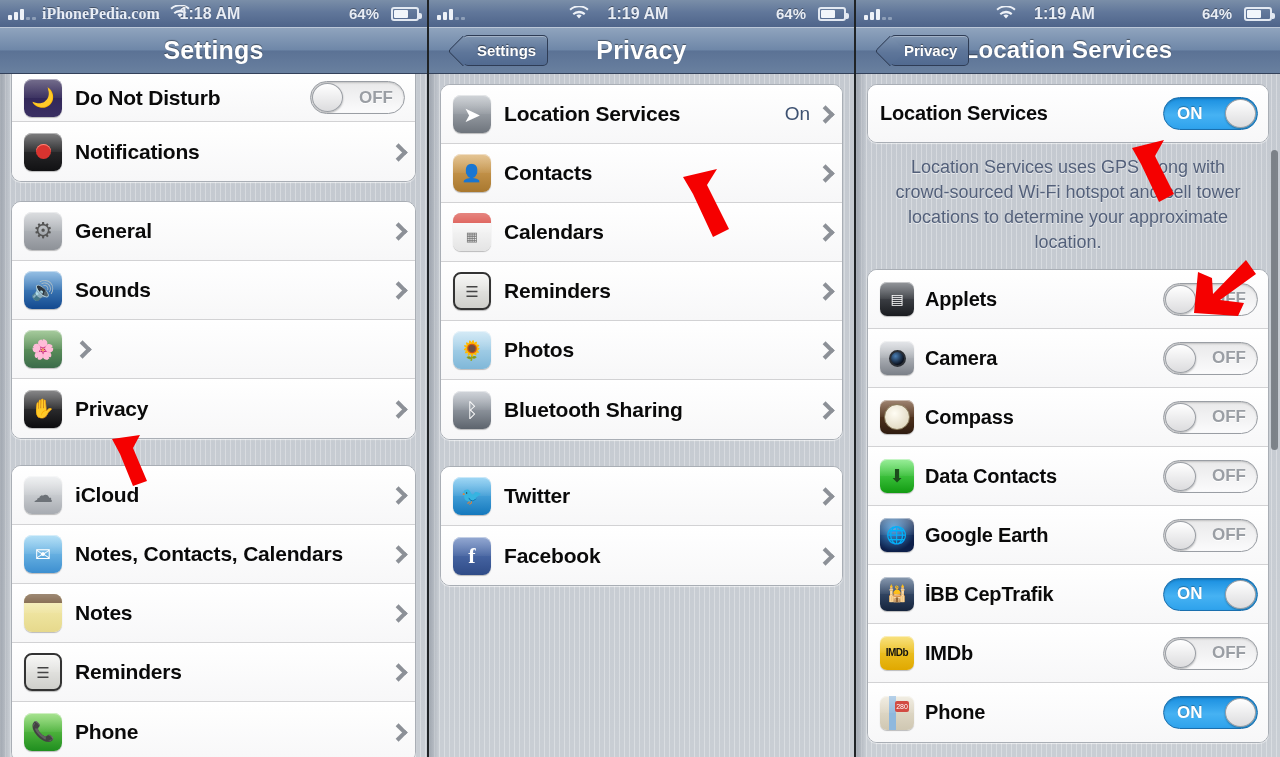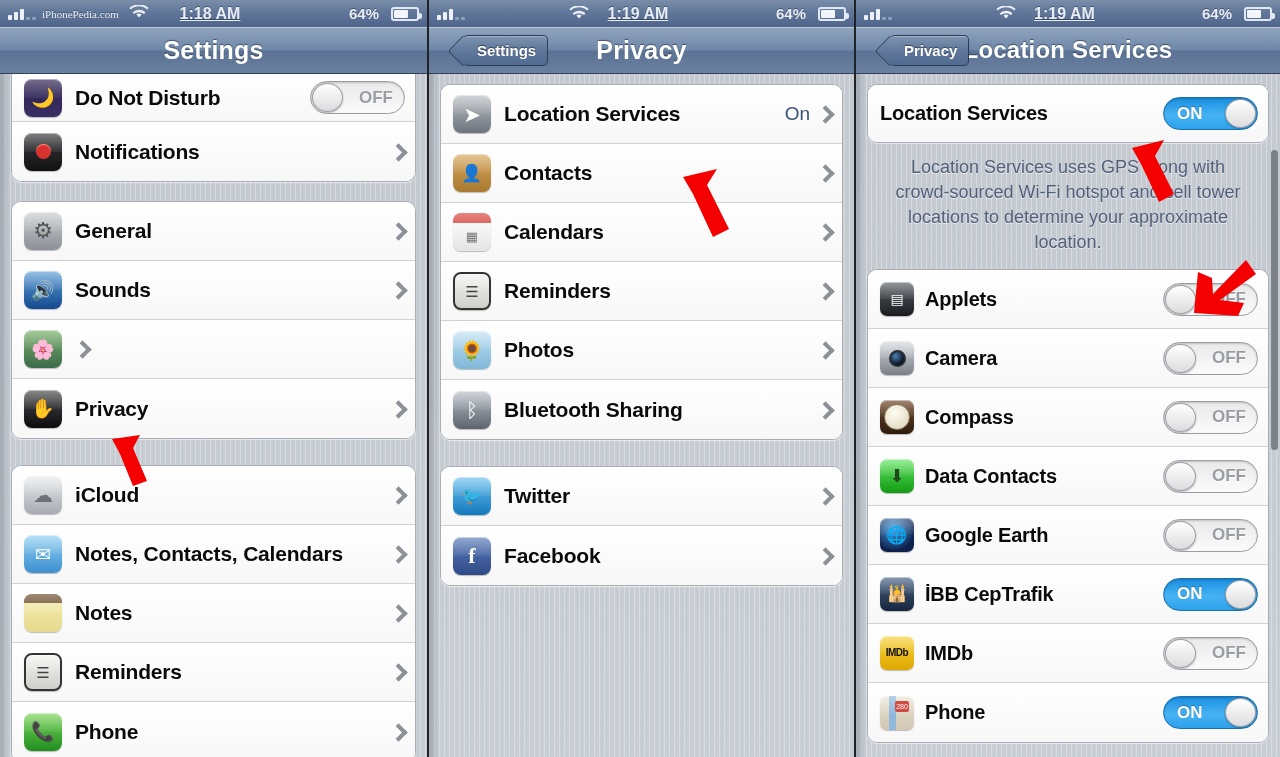--- a/index.html
+++ b/index.html
@@ -23,23 +23,23 @@
     text-shadow: 0 -1px 0 rgba(0,0,0,.35);
   }
   .sb-left { display: flex; align-items: center; gap: 6px; padding-left: 8px; min-width: 150px; }
   .bars { display: flex; align-items: flex-end; gap: 2px; height: 12px; }
   .bars i { width: 4px; background: #eef2f8; border-radius: 1px; display: block; }
   .bars i:nth-child(1) { height: 5px; }
   .bars i:nth-child(2) { height: 8px; }
   .bars i:nth-child(3) { height: 11px; }
   .bars i:nth-child(4) { height: 3px; background: #8e9fb8; }
   .bars i:nth-child(5) { height: 3px; background: #8e9fb8; }
-  .carrier { font-size: 11px; font-weight: normal; font-family: "Liberation Serif", serif; }
+  .carrier { font-size: 16px; font-weight: bold; font-family: "Liberation Serif", serif; }
   .wifi { margin-left: 4px; }
-  .sb-time { position: absolute; left: 0; right: 7px; text-align: center; font-size: 16px; text-decoration: underline; }
+  .sb-time { position: absolute; left: 0; right: 7px; text-align: center; font-size: 16px; }
   .sb-right { margin-left: auto; display: flex; align-items: center; gap: 12px;
               padding-right: 8px; font-size: 15px; }
   .batt { width: 28px; height: 14px; border: 2px solid #e3e9f2; border-radius: 3px;
           position: relative; padding: 1px; }
   .batt::after { content:""; position:absolute; right:-5px; top:4px; width:3px; height:6px;
                  background:#e3e9f2; border-radius:0 2px 2px 0; }
   .batt > span { display:block; height: 100%; width: 64%; background: #f2f6fb; border-radius:1px; }
 
   
   .navbar {

